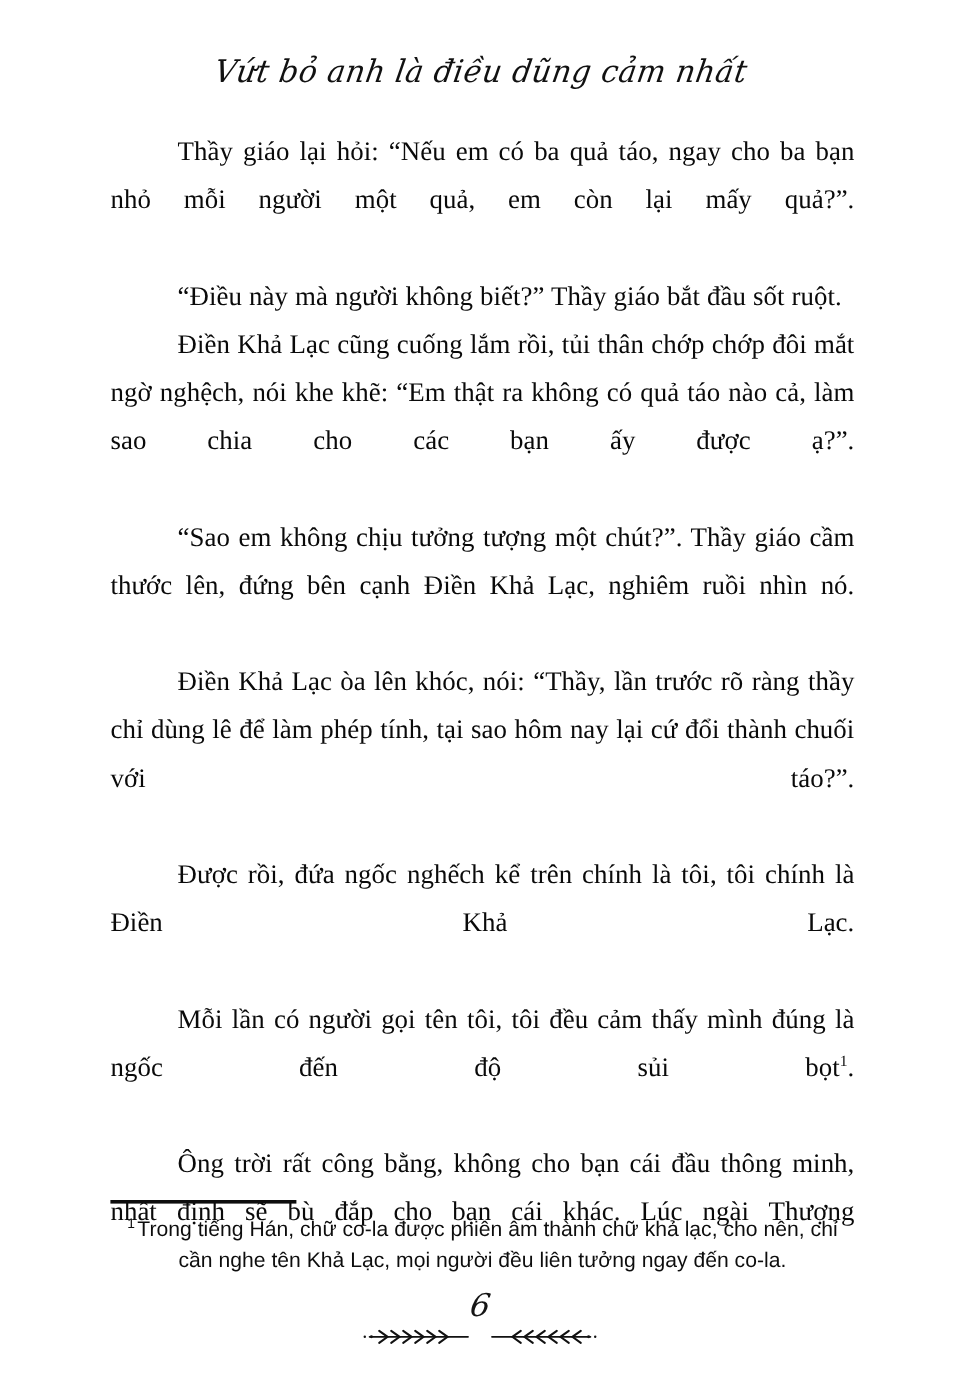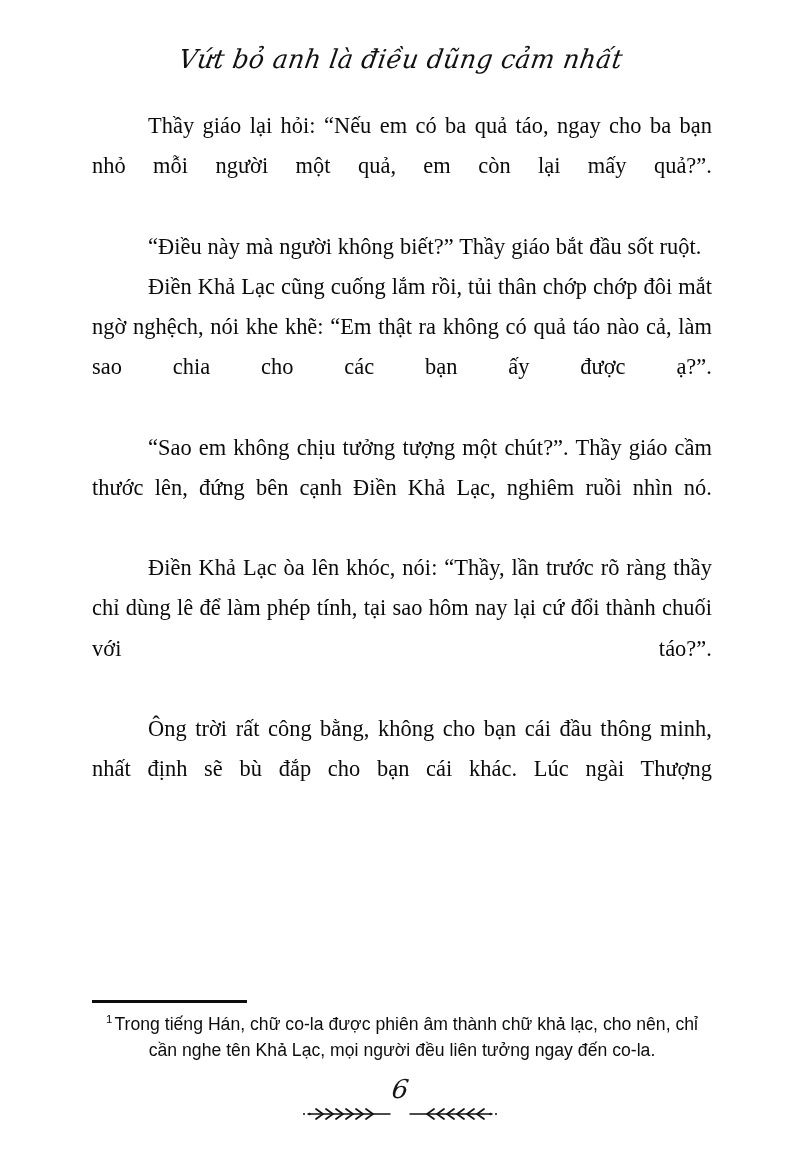--- a/index.html
+++ b/index.html
@@ -150,22 +150,24 @@
 
     <p class="para no-stretch">“Điều này mà người không biết?” Thầy giáo bắt đầu sốt ruột.</p>
 
     <p class="para">Điền Khả Lạc cũng cuống lắm rồi, tủi thân chớp chớp đôi mắt ngờ nghệch, nói khe khẽ: “Em thật ra không có quả táo nào cả, làm sao chia cho các bạn ấy được ạ?”.</p>
 
     <p class="para">“Sao em không chịu tưởng tượng một chút?”. Thầy giáo cầm thước  lên, đứng bên cạnh Điền Khả Lạc, nghiêm ruồi nhìn nó.</p>
 
     <p class="para">Điền Khả Lạc òa lên khóc, nói: “Thầy, lần trước rõ ràng thầy chỉ dùng lê để làm phép tính, tại sao hôm nay lại cứ đổi thành chuối với táo?”.</p>
 
 
-
-
+    <p class="para">Được rồi, đứa ngốc nghếch kể trên chính là tôi, tôi chính là Điền Khả Lạc.</p>
+
+
+    <p class="para"><span>Mỗi lần có người gọi tên tôi, tôi đều cảm thấy mình đúng là ngốc đến độ sủi bọt</span><span class="fn-ref">1</span><span>.</span></p>
 
     <p class="para">Ông trời rất công bằng, không cho bạn cái đầu thông minh, nhất định sẽ bù đắp cho bạn cái khác. Lúc ngài Thượng</p>
 
   </div>
 
   <div class="footnote">
     <div class="footnote-rule"></div>
     <p class="footnote-text"><span class="footnote-marker">1</span><span>Trong tiếng Hán, chữ co-la được phiên âm thành chữ khả lạc, cho nên, chỉ cần nghe tên Khả Lạc, mọi người đều liên tưởng ngay đến co-la.</span></p>
   </div>
 

